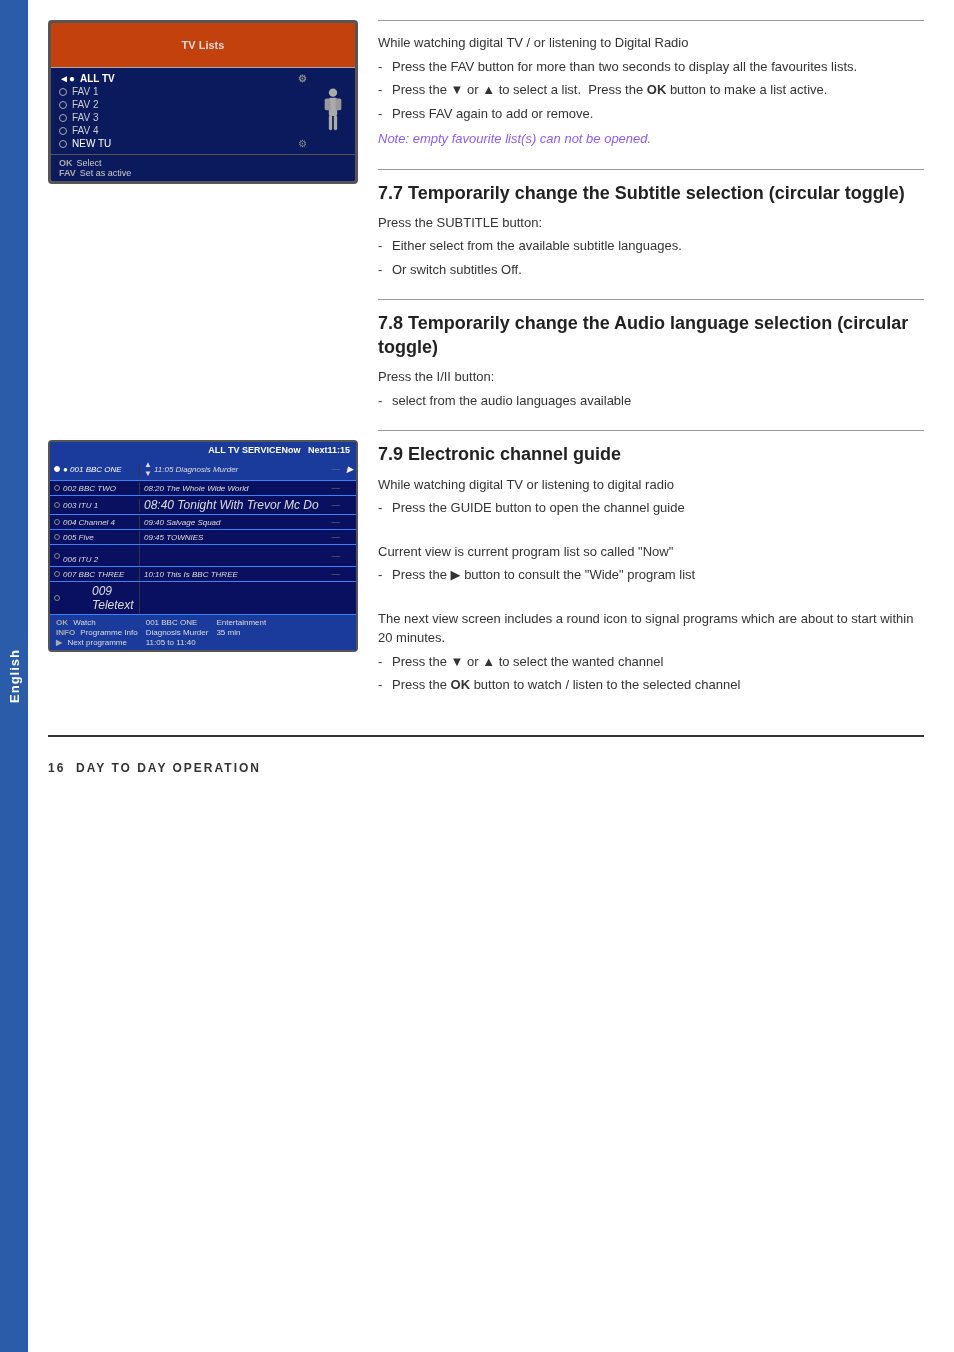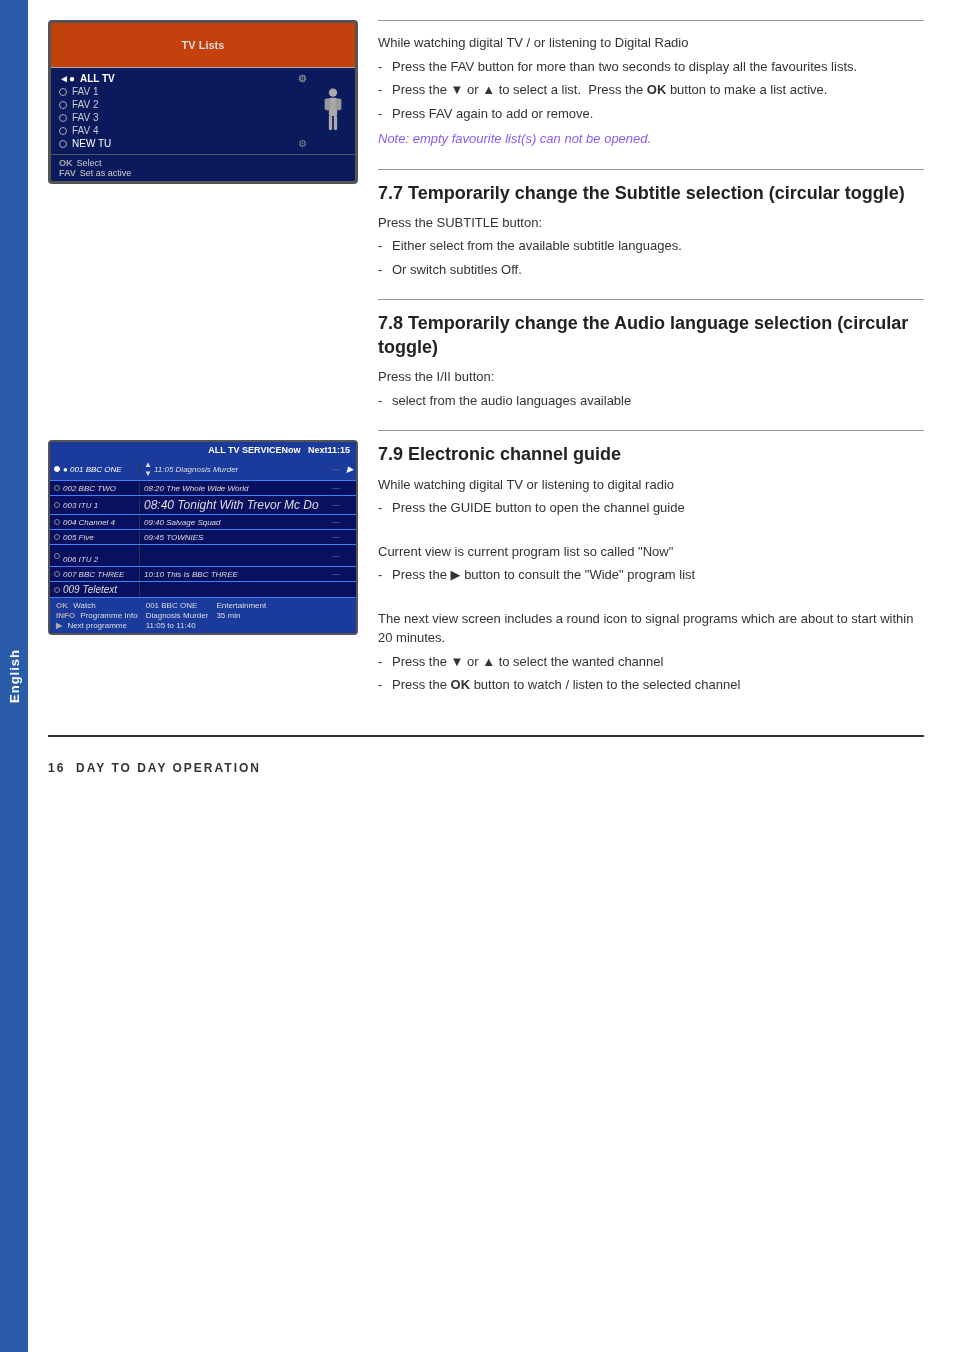--- a/index.html
+++ b/index.html
@@ -523,21 +523,21 @@
               <span style="font-size:8px;">007 BBC THREE</span>
             </div>
             <div class="epg-now" style="font-size:8px;">10:10 This Is BBC THREE</div>
             <div class="epg-dash">—</div>
             <div class="epg-arrow"></div>
           </div>
 
           <div class="epg-row">
             <div class="epg-channel">
               <span class="ch-radio"></span>
-              <span style="font-size:10px;">009 Teletext</span>
+              <span style="font-size:12px;margin-left:29px;">009 Teletext</span>
             </div>
             <div class="epg-now" style="font-size:8px;"></div>
             <div class="epg-dash"></div>
             <div class="epg-arrow"></div>
           </div>
         </div>
 
         <div class="epg-footer">
           <div class="epg-footer-detail">
             <div><span class="epg-footer-key">OK</span> Watch</div>

